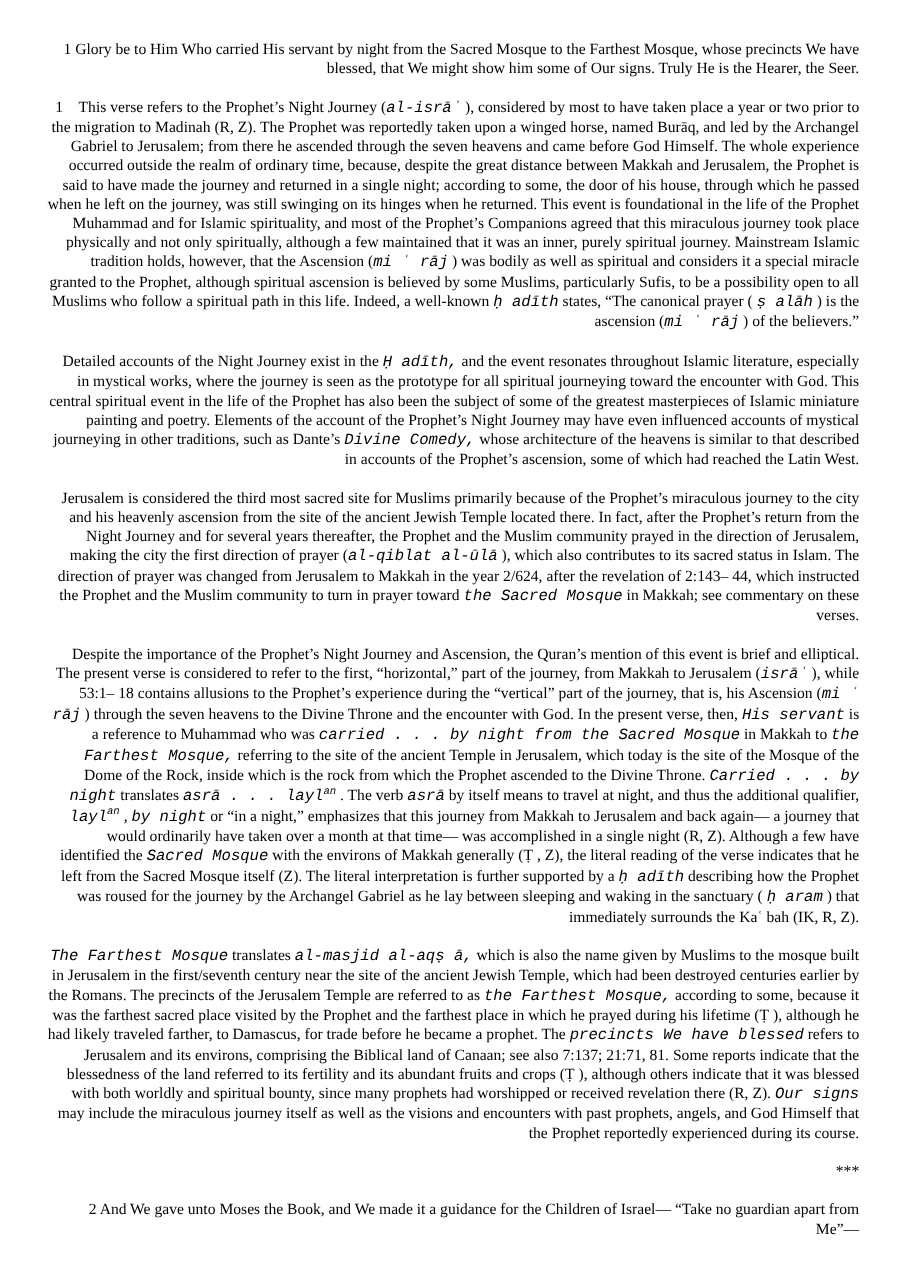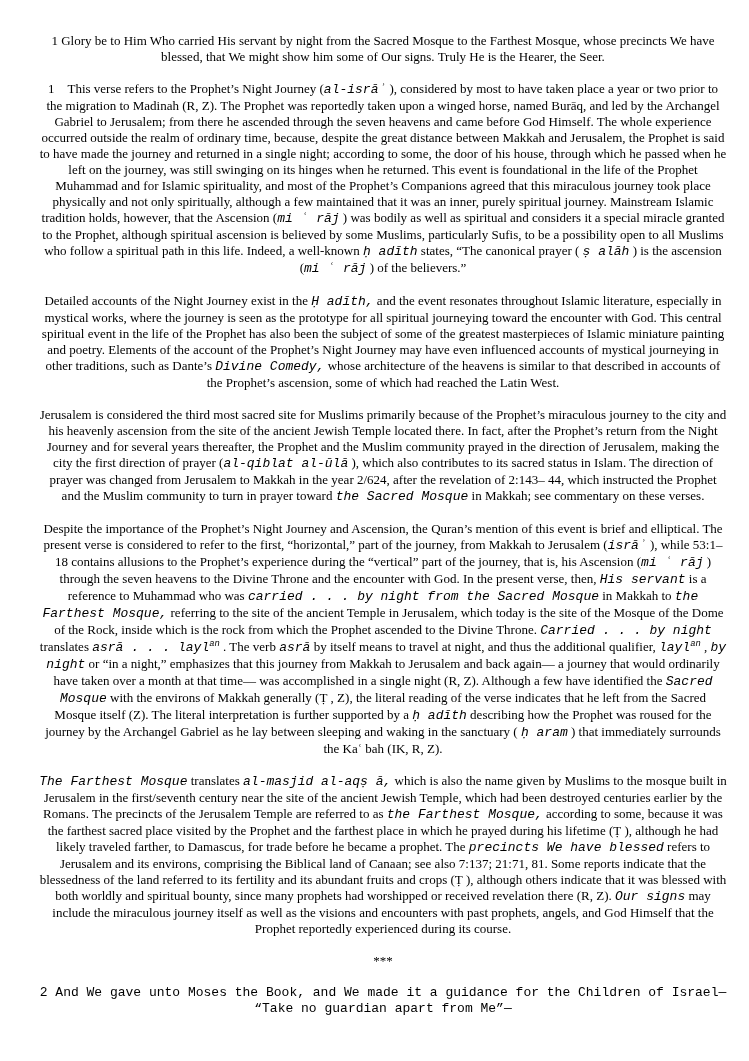--- a/index.html
+++ b/index.html
@@ -9,34 +9,33 @@
   }
   body {
     width: 749px;
     height: 1061px;
     overflow: hidden;
   }
   .page {
     box-sizing: border-box;
     width: 749px;
     height: 1061px;
-    padding: 33px 22px 20px 39px;
+    padding: 33px 33px 20px 39px;
     background: #ffffff;
     color: #000000;
     font-family: "Liberation Serif", "DejaVu Serif", serif;
     font-size: 13px;
     line-height: 16px;
-    text-align: center;
+    text-align: right;
   }
   .page p {
     margin: 0 0 16px 0;
   }
   .page p:last-child {
     margin-bottom: 0;
-    font-family: Liberation Mono, monospace;
   }
   .page sup {
     font-size: 0.68em;
     line-height: 0;
     vertical-align: super;
   }
   .seg-i { font-style: italic; font-family: Liberation Mono, monospace; }
 </style>
 </head>
 <body>

